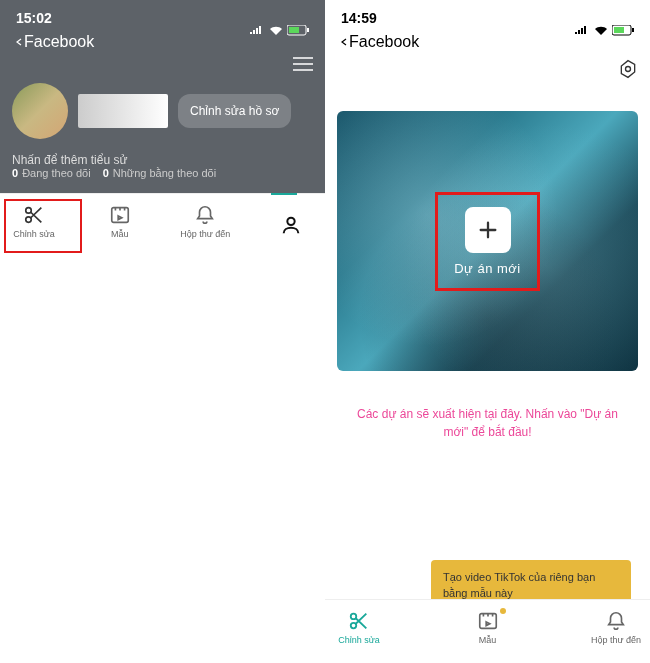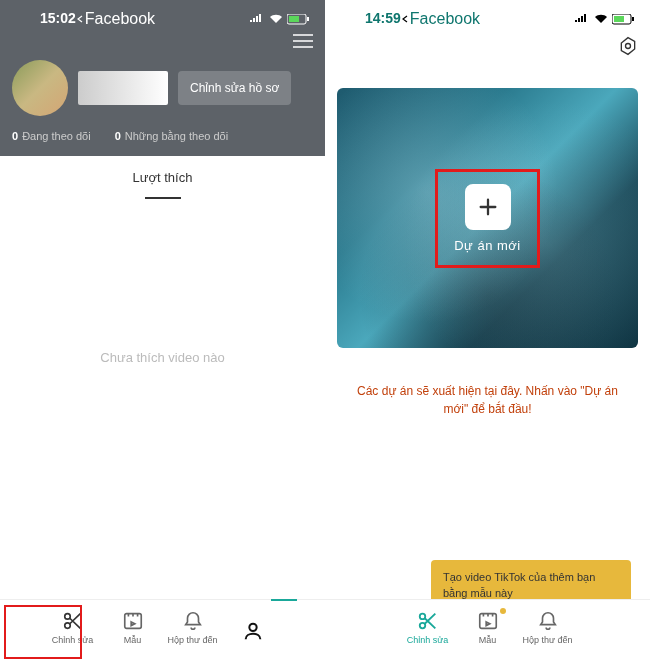--- a/index.html
+++ b/index.html
@@ -1,52 +1,52 @@
 <!DOCTYPE html>
 <html><head>
   <meta charset="utf-8">
   <style>
     * { margin: 0; padding: 0; box-sizing: border-box; font-family: -apple-system, BlinkMacSystemFont, "Segoe UI", sans-serif; }
     body { background: #fff; display: flex; width: 650px; height: 663px; }
     .phone { width: 325px; height: 663px; background: #fff; position: relative; display: flex; flex-direction: column; }
     .phone-left .header-bg { background: #5d6268; padding: 8px 12px 14px; color: #fff; }
-    .phone-right .header-bg { background: #fff; padding: 8px 12px 14px; color: #0f766e; }
+    .phone-right .header-bg { background: #fff; padding: 8px 12px 14px; color: #000000; }
     .status-bar { display: flex; justify-content: space-between; align-items: center; font-size: 13px; font-weight: 600; padding: 2px 4px; }
-    .status-left { display: flex; flex-direction: row; align-items: flex-start; gap: 1px; margin-left: 24px; }
+    .status-left { display: flex; flex-direction: column; align-items: flex-start; gap: 7px; }
     .status-time { font-size: 14px; }
     .status-back { font-size: 16px; font-weight: 400; display: flex; align-items: center; gap: 2px; }
     .status-icons { display: flex; gap: 4px; align-items: center; }
     .status-icons svg { display: block; }
     .menu-row { display: flex; justify-content: flex-end; padding: 4px 0 8px; }
     .profile-row { display: flex; align-items: center; gap: 10px; }
     .avatar { width: 56px; height: 56px; border-radius: 50%; background: linear-gradient(135deg, #8a9b5a, #c9b882, #d4a574); flex-shrink: 0; }
     .name-box { width: 90px; height: 34px; background: linear-gradient(90deg, #ccc, #fff); border-radius: 2px; }
-    .edit-btn { background: rgba(255,255,255,0.2); color: #fff; border: none; padding: 10px 12px; border-radius: 4px; font-size: 12px; }
+    .edit-btn { background: rgba(255,255,255,0.2); color: #fff; border: none; padding: 10px 12px; border-radius: 12px; font-size: 12px; }
     .bio-text { font-size: 12px; margin-top: 14px; color: #ddd; }
-    .stats-row { display: flex; gap: 24px; margin-top: 14px; font-size: 11px; color: #ccc; }
+    .stats-row { display: flex; gap: 12px; font-size: 11px; color: #ccc; }
     .stats-row span .num { color: #fff; font-weight: 600; margin-right: 4px; }
     .likes-section { background: #fff; text-align: center; color: #666; font-size: 13px; flex: 1; display: flex; flex-direction: column; }
     .likes-title { padding: 14px 0; color: #333; border-bottom: 1px solid transparent; position: relative; }
     .likes-title::after { content: ''; position: absolute; bottom: 0; left: 50%; transform: translateX(-50%); width: 36px; height: 2px; background: #333; }
     .empty-msg { margin-top: 150px; color: #bbb; font-size: 13px; }
-    .bottom-nav { display: flex; justify-content: center; align-items: flex-end; padding: 10px 4px 18px; border-top: 1px solid #eee; background: #fff; position: relative; }
+    .bottom-nav { display: flex; justify-content: space-between; align-items: flex-end; padding: 10px 4px 18px; border-top: 1px solid #eee; background: #fff; position: relative; }
     .nav-item { display: flex; flex-direction: column; align-items: center; gap: 3px; font-size: 9px; color: #666; width: 60px; }
     .nav-item.active { color: #111; }
     .nav-item.teal-active svg { stroke: #1aa89a; }
     .nav-item svg { width: 22px; height: 22px; }
     .red-box { border: 2.5px solid #e21b1b; }
     .red-box-nav { position: absolute; left: 4px; bottom: 4px; width: 78px; height: 54px; pointer-events: none; }
     .phone-right .settings-row { display: flex; justify-content: flex-end; padding: 6px 0; }
     .new-project-area { margin: 8px 12px 0; height: 260px; border-radius: 6px; background: linear-gradient(135deg, #1e5a6e, #2a7a8e 30%, #4ba8bc 50%, #1a4a5a 70%, #0d3240); position: relative; display: flex; align-items: center; justify-content: center; overflow: hidden; }
     .smoke-overlay { position: absolute; inset: 0; background: radial-gradient(circle at 30% 40%, rgba(200,230,240,0.3), transparent 50%), radial-gradient(circle at 70% 60%, rgba(150,200,210,0.25), transparent 55%), radial-gradient(circle at 50% 80%, rgba(20,40,50,0.5), transparent 50%); }
     .new-project-inner { position: relative; z-index: 2; text-align: center; }
     .new-project-btn { width: 46px; height: 46px; background: #fff; border-radius: 8px; display: flex; align-items: center; justify-content: center; margin: 0 auto 8px; }
     .new-project-label { color: #fff; font-size: 13px; letter-spacing: 0.5px; }
     .red-box-project { border: 3px solid #e21b1b; padding: 12px 16px; position: relative; z-index: 3; }
-    .hint-text { text-align: center; color: #c2410c; font-size: 12px; padding: 34px 26px 0; line-height: 1.5; }
+    .hint-text { text-align: center; color: #ec4899; font-size: 12px; padding: 34px 26px 0; line-height: 1.5; }
     .tooltip { position: absolute; left: 106px; bottom: 52px; width: 200px; background: #e7b83c; color: #333; font-size: 11px; padding: 10px 12px; border-radius: 4px; line-height: 1.4; }
     .tooltip::after { content: ''; position: absolute; bottom: -6px; left: 26px; border-left: 6px solid transparent; border-right: 6px solid transparent; border-top: 6px solid #e7b83c; }
     .dot { position: absolute; width: 6px; height: 6px; background: #e7b83c; border-radius: 50%; top: -2px; right: 12px; }
     .teal-underline { width: 26px; height: 2px; background: #1aa89a; position: absolute; top: -1px; right: 28px; }
   </style>
 </head>
 <body>
 
 <div class="phone phone-left">
   <div class="header-bg">
@@ -79,30 +79,27 @@
         <svg width="20" height="14">
             <path d="M0 1h20M0 7h20M0 13h20" stroke="#fff" stroke-width="1.6"></path>
           </svg>
       </span>
     </div>
     <div class="profile-row">
       <div class="avatar"></div>
       <div class="name-box"></div>
       <button class="edit-btn">Chỉnh sửa hồ sơ</button>
     </div>
+    <div class="bio-text">Nhấn để thêm tiểu sử</div>
     <div class="stats-row">
       <span><span class="num">0</span><span>Đang theo dõi</span></span>
       <span><span class="num">0</span><span>Những bằng theo dõi</span></span>
     </div>
   </div>
 
-  <div class="likes-section">
-    <div class="likes-title">Lượt thích</div>
-    <div class="empty-msg">Chưa thích video nào</div>
-  </div>
 
   <div class="bottom-nav">
     <div class="red-box red-box-nav"></div>
     <div class="teal-underline"></div>
     <div class="nav-item">
       <svg viewBox="0 0 24 24" fill="none" stroke="#333" stroke-width="1.8">
           <circle cx="6" cy="7" r="3"></circle>
           <circle cx="6" cy="17" r="3"></circle>
           <path d="M8.5 9L20 20M8.5 15L20 4"></path>
         </svg>
@@ -178,21 +175,21 @@
         </div>
         <div class="new-project-label">Dự án mới</div>
       </div>
     </div>
   </div>
 
   <div class="hint-text">Các dự án sẽ xuất hiện tại đây. Nhấn vào "Dự án mới" để bắt đầu!</div>
 
   <div style="flex:1"></div>
 
-  <div class="tooltip">Tạo video TikTok của thêm bạn bằng mẫu này</div>
+  <div class="tooltip">Tạo video TikTok của riêng bạn bằng mẫu này</div>
 
   <div class="bottom-nav">
     <div class="nav-item teal-active">
       <svg viewBox="0 0 24 24" fill="none" stroke="#1aa89a" stroke-width="2">
           <circle cx="6" cy="7" r="3"></circle>
           <circle cx="6" cy="17" r="3"></circle>
           <path d="M8.5 9L20 20M8.5 15L20 4"></path>
         </svg>
       <span style="color:#1aa89a">Chỉnh sửa</span>
     </div>

